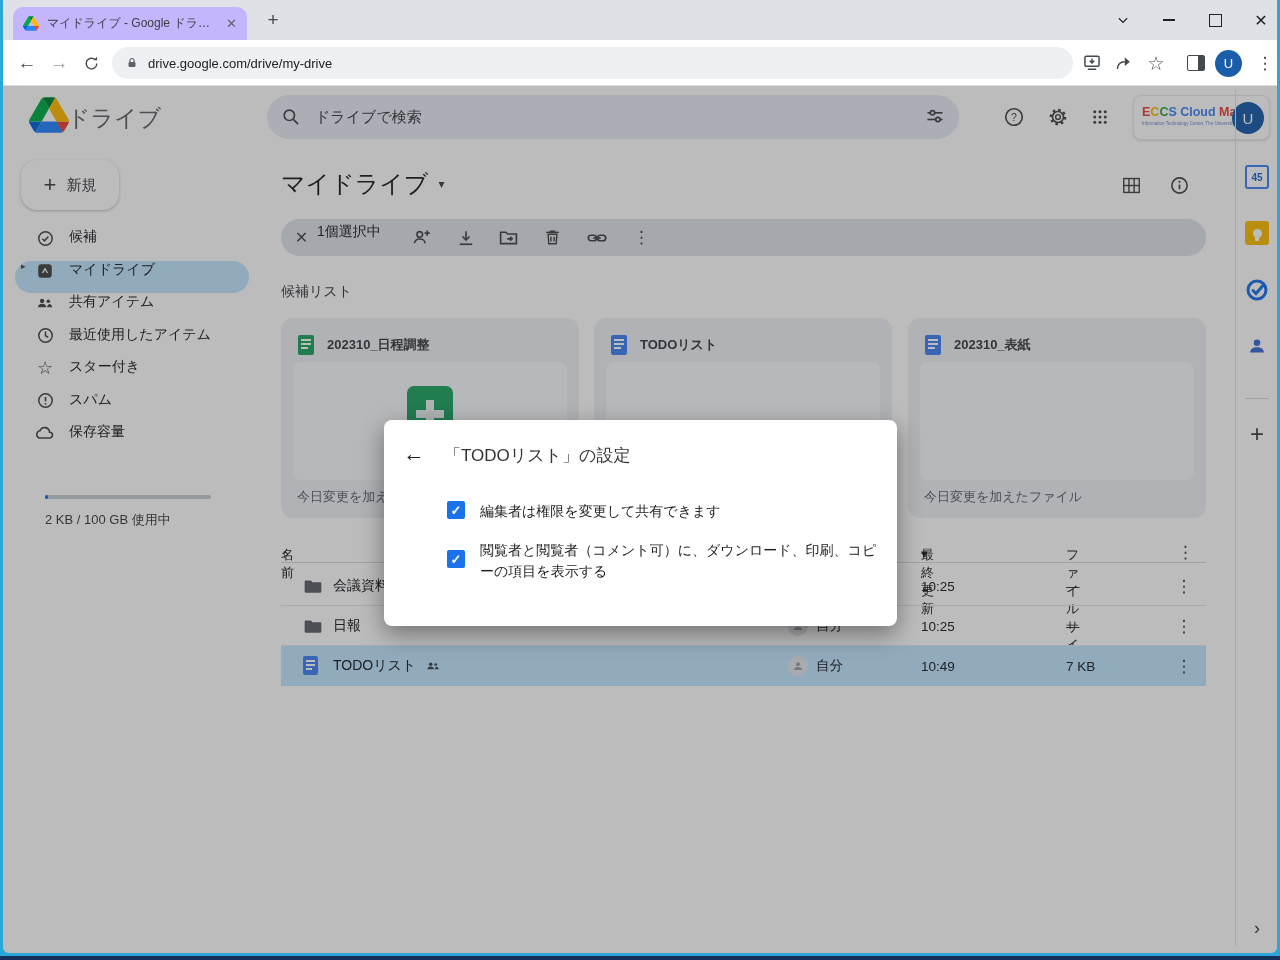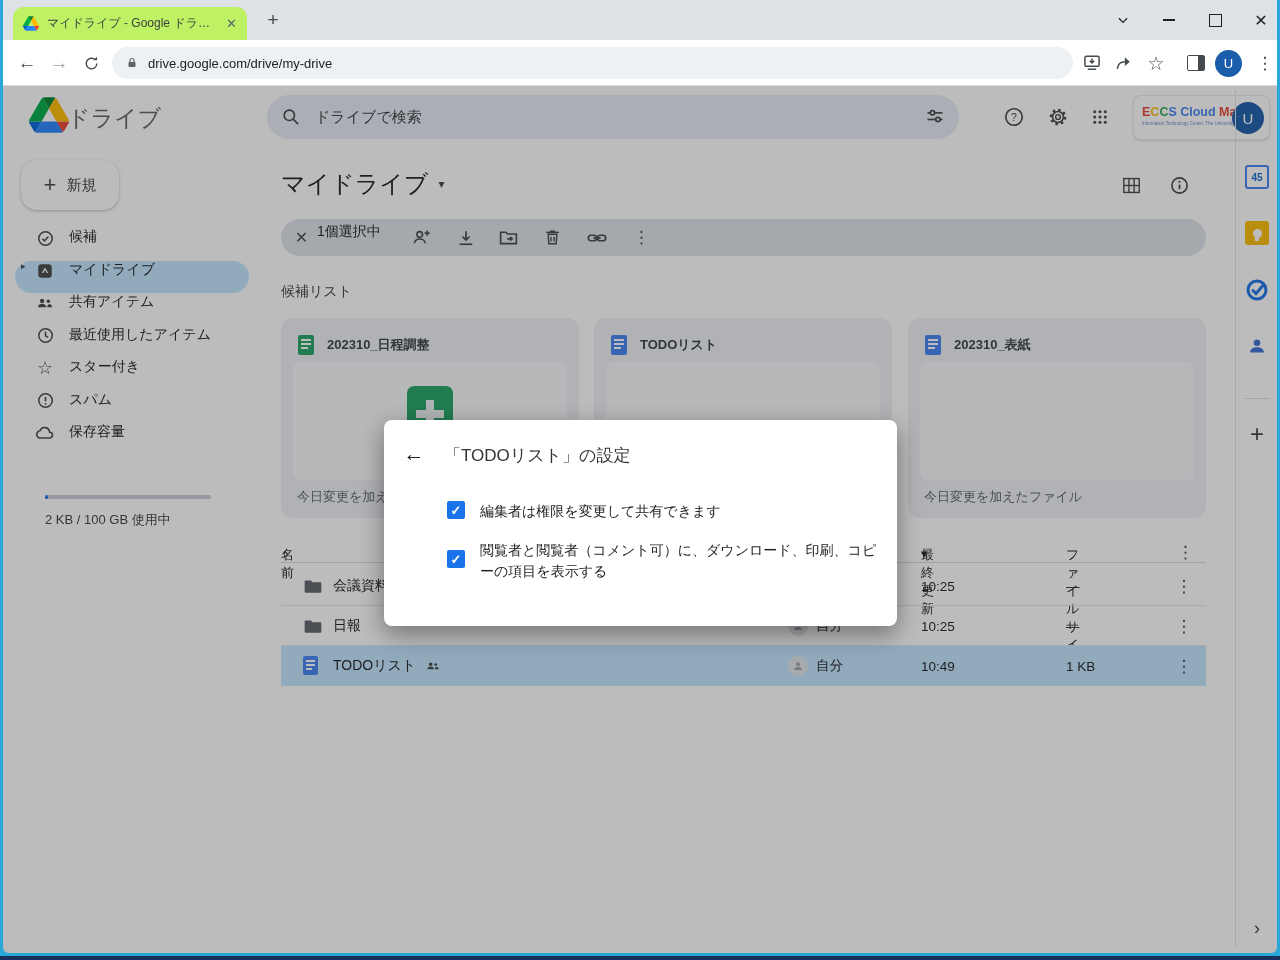--- a/index.html
+++ b/index.html
@@ -2,21 +2,21 @@
 <html><head>
 <meta charset="utf-8">
 <style>
   html,body{margin:0;padding:0;background:#10284d;}
   #screen{position:relative;width:1280px;height:960px;overflow:hidden;font-family:"Liberation Sans",sans-serif;background:#15305a;}
   .frame{position:absolute;left:0;top:0;width:1280px;height:956px;background:#2ba6d9;}
   .window{position:absolute;left:3px;top:0;width:1274px;height:953px;background:#fff;border-radius:0 0 6px 6px;overflow:hidden;}
   .abs{position:absolute;}
   
   .tabstrip{position:absolute;left:0;top:0;width:1274px;height:40px;background:#dee1e6;}
-  .tab{position:absolute;left:10px;top:7px;width:234px;height:33px;background:#bef264;border-radius:10px 10px 0 0;display:flex;align-items:center;gap:8px;padding:0 10px;box-sizing:border-box;}
+  .tab{position:absolute;left:10px;top:7px;width:234px;height:33px;background:#c4b5fd;border-radius:10px 10px 0 0;display:flex;align-items:center;gap:8px;padding:0 10px;box-sizing:border-box;}
   .tab-title{flex:1;font-size:12px;color:#3c4043;white-space:nowrap;overflow:hidden;text-overflow:ellipsis;}
   .tab-close{font-size:13px;color:#5f6368;line-height:1;}
   .newtab{position:absolute;left:258px;top:8px;width:24px;height:24px;font-size:19px;color:#45494d;text-align:center;line-height:24px;}
   .winctl{position:absolute;top:6px;width:28px;height:28px;display:flex;align-items:center;justify-content:center;color:#202124;}
   .toolbar{position:absolute;left:0;top:40px;width:1274px;height:46px;background:#fff;border-bottom:1px solid #d7dade;box-sizing:border-box;}
   .navbtn{position:absolute;top:51px;width:24px;height:24px;display:flex;align-items:center;justify-content:center;font-size:19px;color:#454a4e;}
   .omnibox{position:absolute;left:109px;top:47px;width:961px;height:32px;background:#eef1f4;border-radius:16px;display:flex;align-items:center;padding:0 14px;box-sizing:border-box;gap:10px;}
   .url{font-size:13px;color:#202124;}
   .tbicon{position:absolute;top:51px;width:24px;height:24px;display:flex;align-items:center;justify-content:center;color:#454a4e;}
   .chrome-avatar{position:absolute;left:1212px;top:50px;width:27px;height:27px;border-radius:50%;background:#1a5dab;color:#fff;font-size:13px;display:flex;align-items:center;justify-content:center;}
@@ -518,21 +518,21 @@
       <span class="owner">
           <span class="ravatar">
             <svg width="14" height="14" viewBox="0 0 24 24" fill="#9aa0a6">
               <circle cx="12" cy="9" r="3.4"></circle>
               <path d="M5 19c0-3.3 3.1-5.2 7-5.2s7 1.9 7 5.2z"></path>
             </svg>
           </span>
           <span>自分</span>
         </span>
       <span class="modified">10:49</span>
-      <span class="size">1 KB</span>
+      <span class="size">7 KB</span>
       <span class="rkebab">
           <span class="kebab-glyph">⋮</span>
         </span>
     </div>
 
     <div class="scrim"></div>
 
     <div class="dialog">
       <div class="dlg-back">←</div>
       <div class="dlg-title">「TODOリスト」の設定</div>

